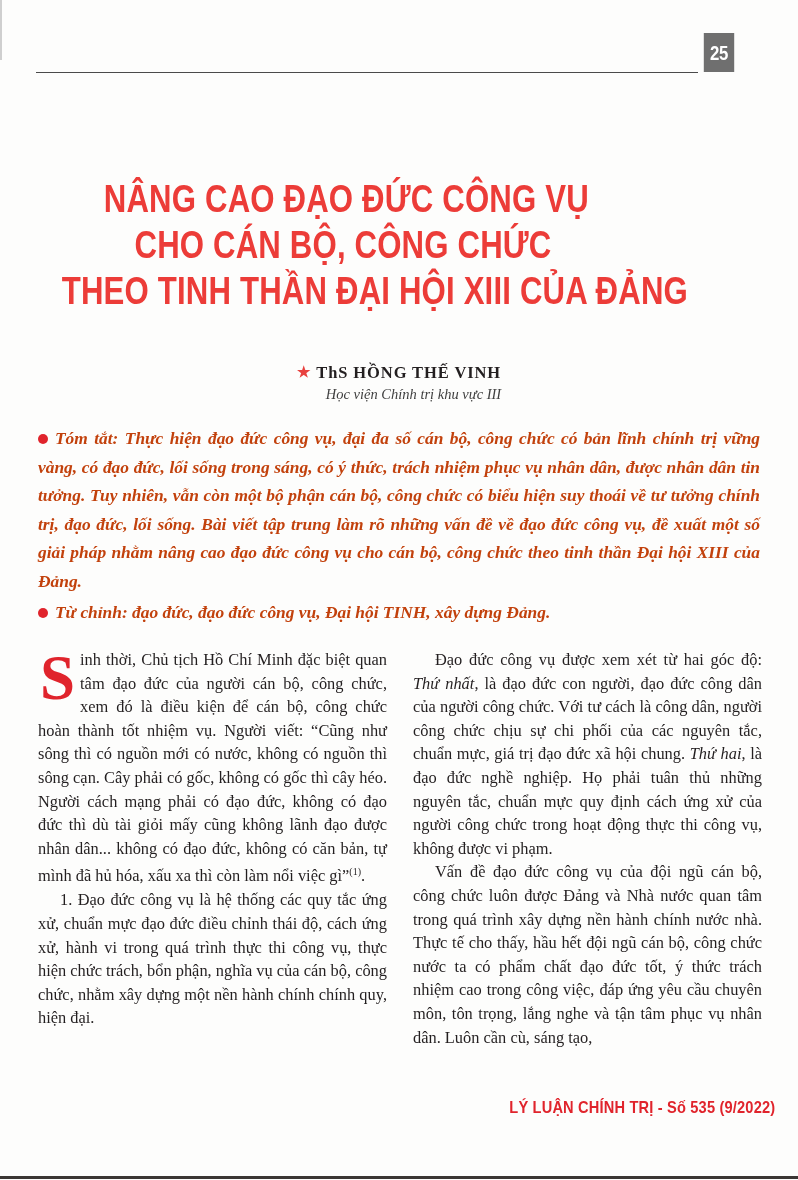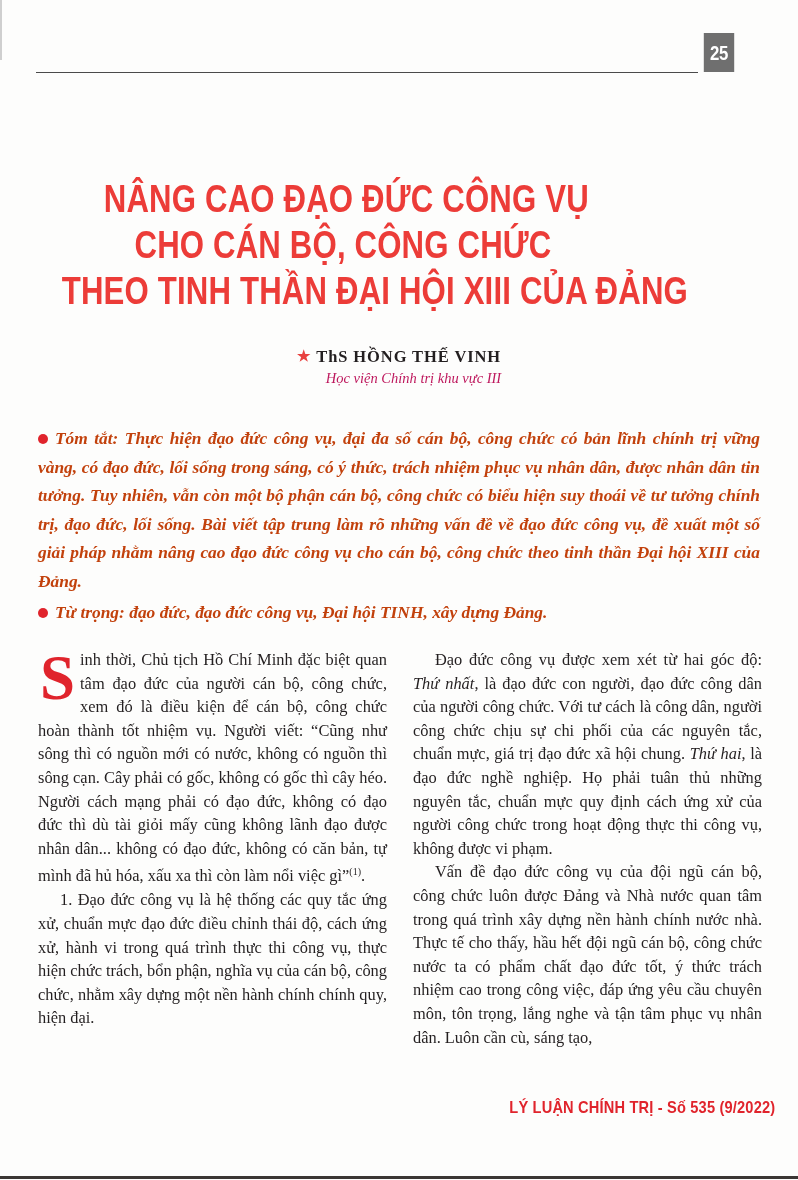--- a/index.html
+++ b/index.html
@@ -69,21 +69,21 @@
     transform: scaleX(0.82);
   }
   .title-line.l1 { padding-left: 8px; }
   .title-line.l2 { padding-left: 0px; }
   .title-line.l3 { padding-left: 0px; }
 
   
   .author-block {
     position: absolute;
     left: 0;
-    top: 347px;
+    top: 363px;
     width: 798px;
     text-align: center;
   }
   .author-name {
     font-family: "Liberation Serif", serif;
     font-weight: bold;
     font-size: 16.5px;
     letter-spacing: 0.9px;
     color: #231f20;
     display: inline-block;
@@ -93,21 +93,21 @@
     font-size: 15px;
     margin-right: 5px;
     position: relative;
     top: -1px;
   }
   .author-affil {
     margin-top: 3px;
     font-family: "Liberation Serif", serif;
     font-style: italic;
     font-size: 14.5px;
-    color: #be185d;
+    color: #404040;
     margin-left: 29px;
   }
 
   
   .abstract-block {
     position: absolute;
     left: 38px;
     top: 424px;
     width: 722px;
   }
@@ -237,21 +237,21 @@
       <span class="star-icon">★</span><span>ThS HỒNG THẾ VINH</span>
     </div>
     <div class="author-affil">Học viện Chính trị khu vực III</div>
   </div>
 
   <div class="abstract-block">
     <p class="lead-para"><span class="bullet-icon"></span><span>Tóm tắt:</span><span> Thực hiện đạo đức công vụ, đại đa số cán bộ, công chức có bản lĩnh chính trị vững vàng, có đạo đức, lối sống trong sáng, có ý thức, trách nhiệm phục vụ nhân dân, được nhân dân tin tưởng. Tuy nhiên, vẫn còn một bộ phận cán bộ, công chức có biểu hiện suy thoái về tư tưởng chính trị, đạo đức, lối sống. Bài viết tập trung làm rõ những vấn đề về đạo đức công vụ, đề xuất một số giải pháp nhằm nâng cao đạo đức công vụ cho cán bộ, công chức theo tinh thần Đại hội XIII của Đảng.</span></p>
   </div>
 
   <div class="keywords-block">
-    <p class="lead-para"><span class="bullet-icon"></span><span>Từ trọng:</span><span> đạo đức, đạo đức công vụ, Đại hội TINH, xây dựng Đảng.</span></p>
+    <p class="lead-para"><span class="bullet-icon"></span><span>Từ chỉnh:</span><span> đạo đức, đạo đức công vụ, Đại hội TINH, xây dựng Đảng.</span></p>
   </div>
 
   <div class="columns">
 
     <div class="col">
       <p class="body-para dropcap-para"><span class="dropcap">S</span><span>inh thời, Chủ tịch Hồ Chí Minh đặc biệt quan tâm đạo đức của người cán bộ, công chức, xem đó là điều kiện để cán bộ, công chức hoàn thành tốt nhiệm vụ. Người viết: “Cũng như sông thì có nguồn mới có nước, không có nguồn thì sông cạn. Cây phải có gốc, không có gốc thì cây héo. Người cách mạng phải có đạo đức, không có đạo đức thì dù tài giỏi mấy cũng không lãnh đạo được nhân dân... không có đạo đức, không có căn bản, tự mình đã hủ hóa, xấu xa thì còn làm nổi việc gì”</span><span class="sup">(1)</span><span>.</span></p>
       <p class="body-para">1. Đạo đức công vụ là hệ thống các quy tắc ứng xử, chuẩn mực đạo đức điều chỉnh thái độ, cách ứng xử, hành vi trong quá trình thực thi công vụ, thực hiện chức trách, bổn phận, nghĩa vụ của cán bộ, công chức, nhằm xây dựng một nền hành chính chính quy, hiện đại.</p>
     </div>
 
     <div class="col">

